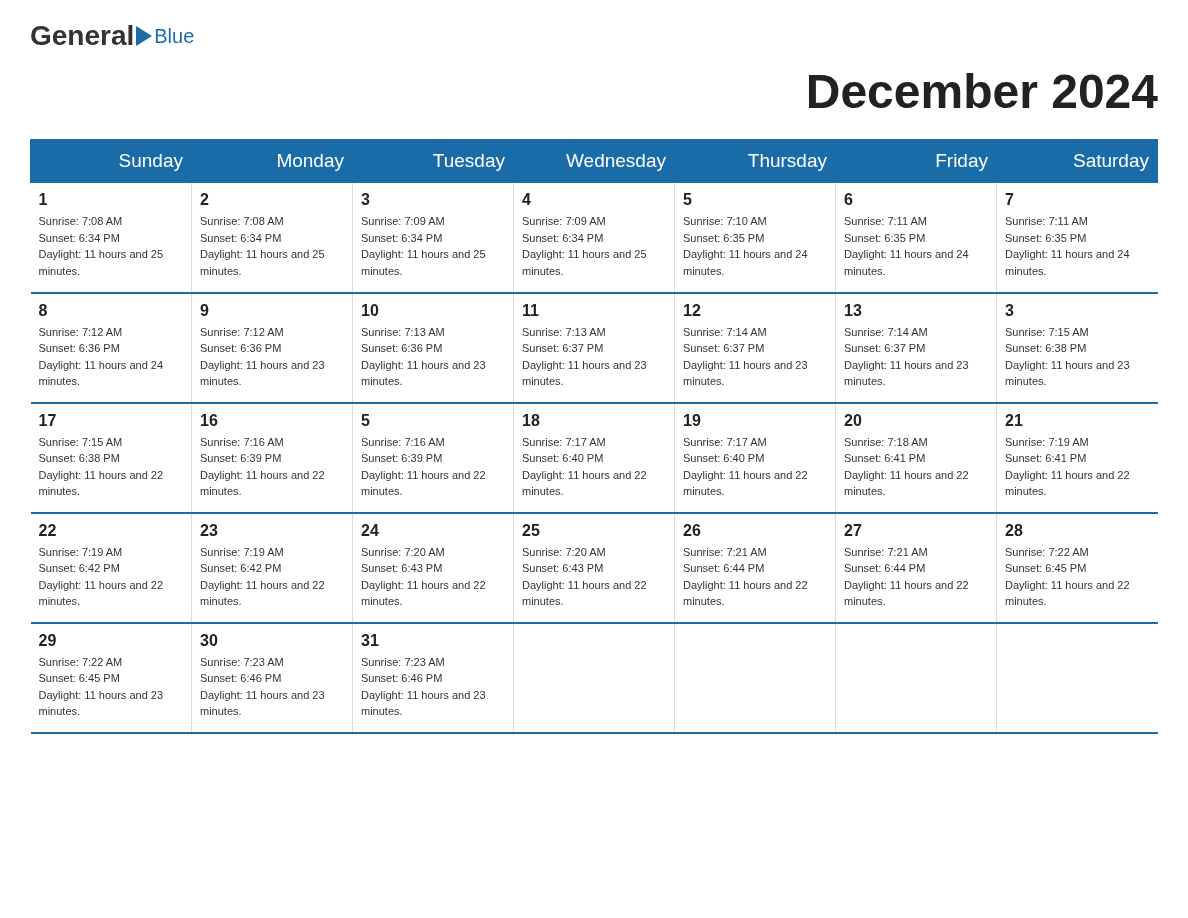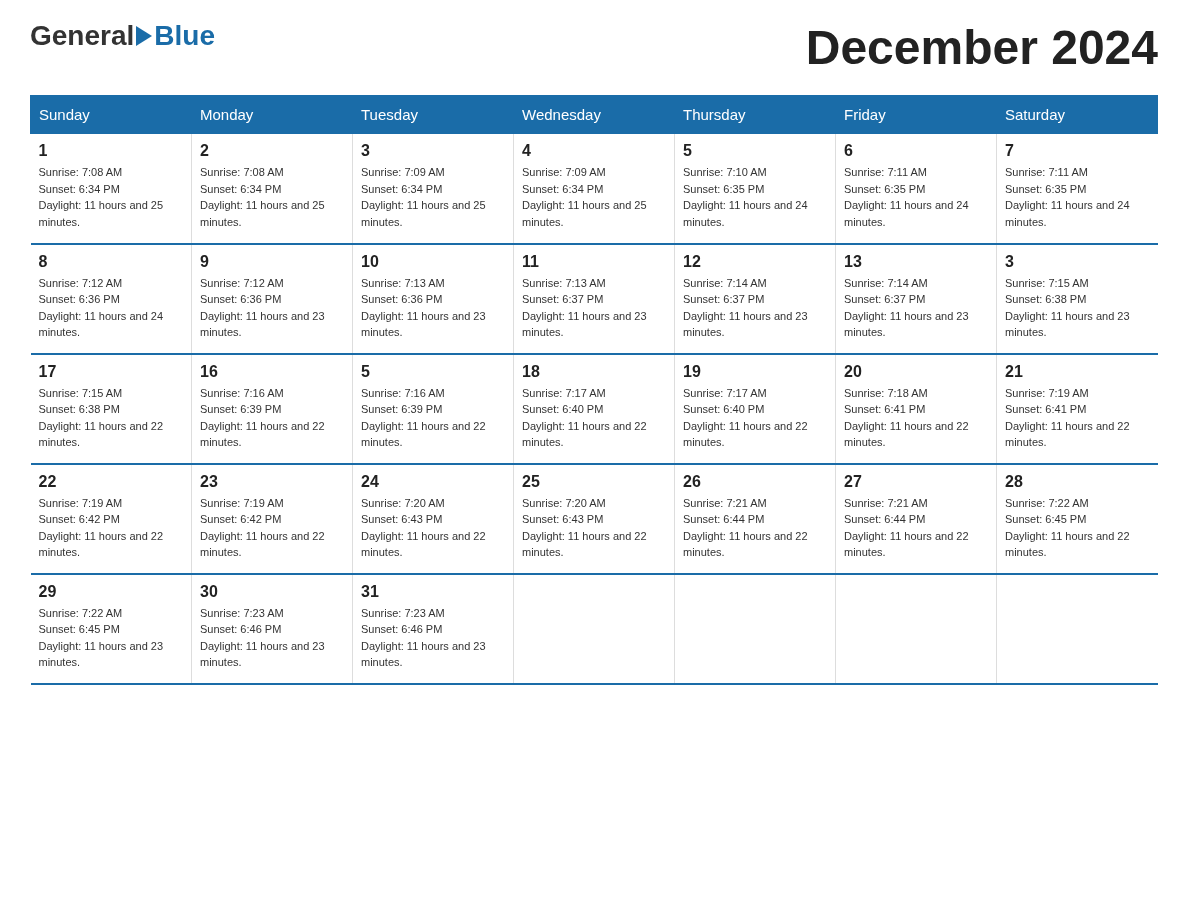--- a/index.html
+++ b/index.html
@@ -33,25 +33,26 @@
       width: 0;
       height: 0;
       border-left: 16px solid #1a6ca8;
       border-top: 10px solid transparent;
       border-bottom: 10px solid transparent;
       margin: 0 2px;
       display: inline-block;
     }
     .logo-blue {
       color: #1a6ca8;
-      font-size: 28px;
-      font-weight: bold;
+      font-size: 20px;
+      font-weight: normal;
     }
     .title-block {
       text-align: right;
+      margin-top: 44px;
     }
     .month-title {
       font-size: 48px;
       font-weight: bold;
       color: #222;
     }
     .location-title {
       font-size: 24px;
       color: #444;
       margin-top: 4px;
@@ -60,23 +61,23 @@
       width: 100%;
       border-collapse: collapse;
       table-layout: fixed;
     }
     thead tr {
       background: #1a6ca8;
       color: white;
     }
     thead th {
       padding: 10px 8px;
-      font-size: 15px;
+      font-size: 19px;
       font-weight: normal;
-      text-align: left;
+      text-align: right;
       border: 1px solid #1a6ca8;
     }
     tbody tr {
       border-bottom: 2px solid #1a6ca8;
     }
     tbody td {
       vertical-align: top;
       padding: 8px;
       font-size: 13px;
       color: #333;

